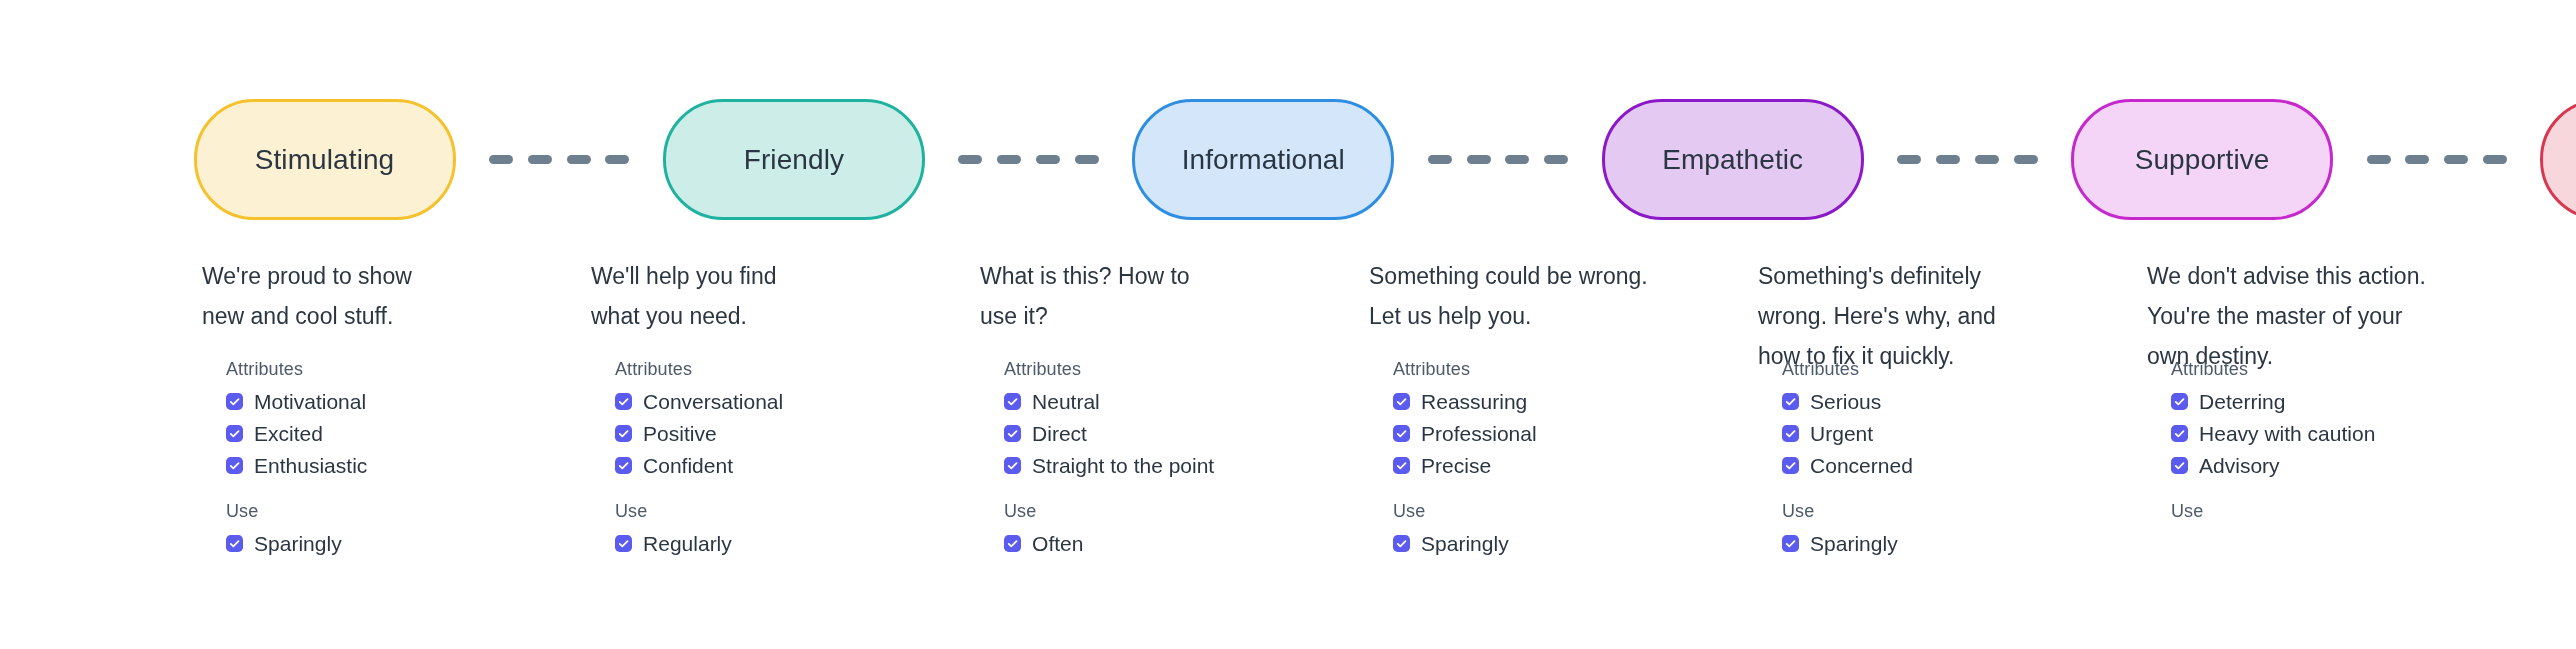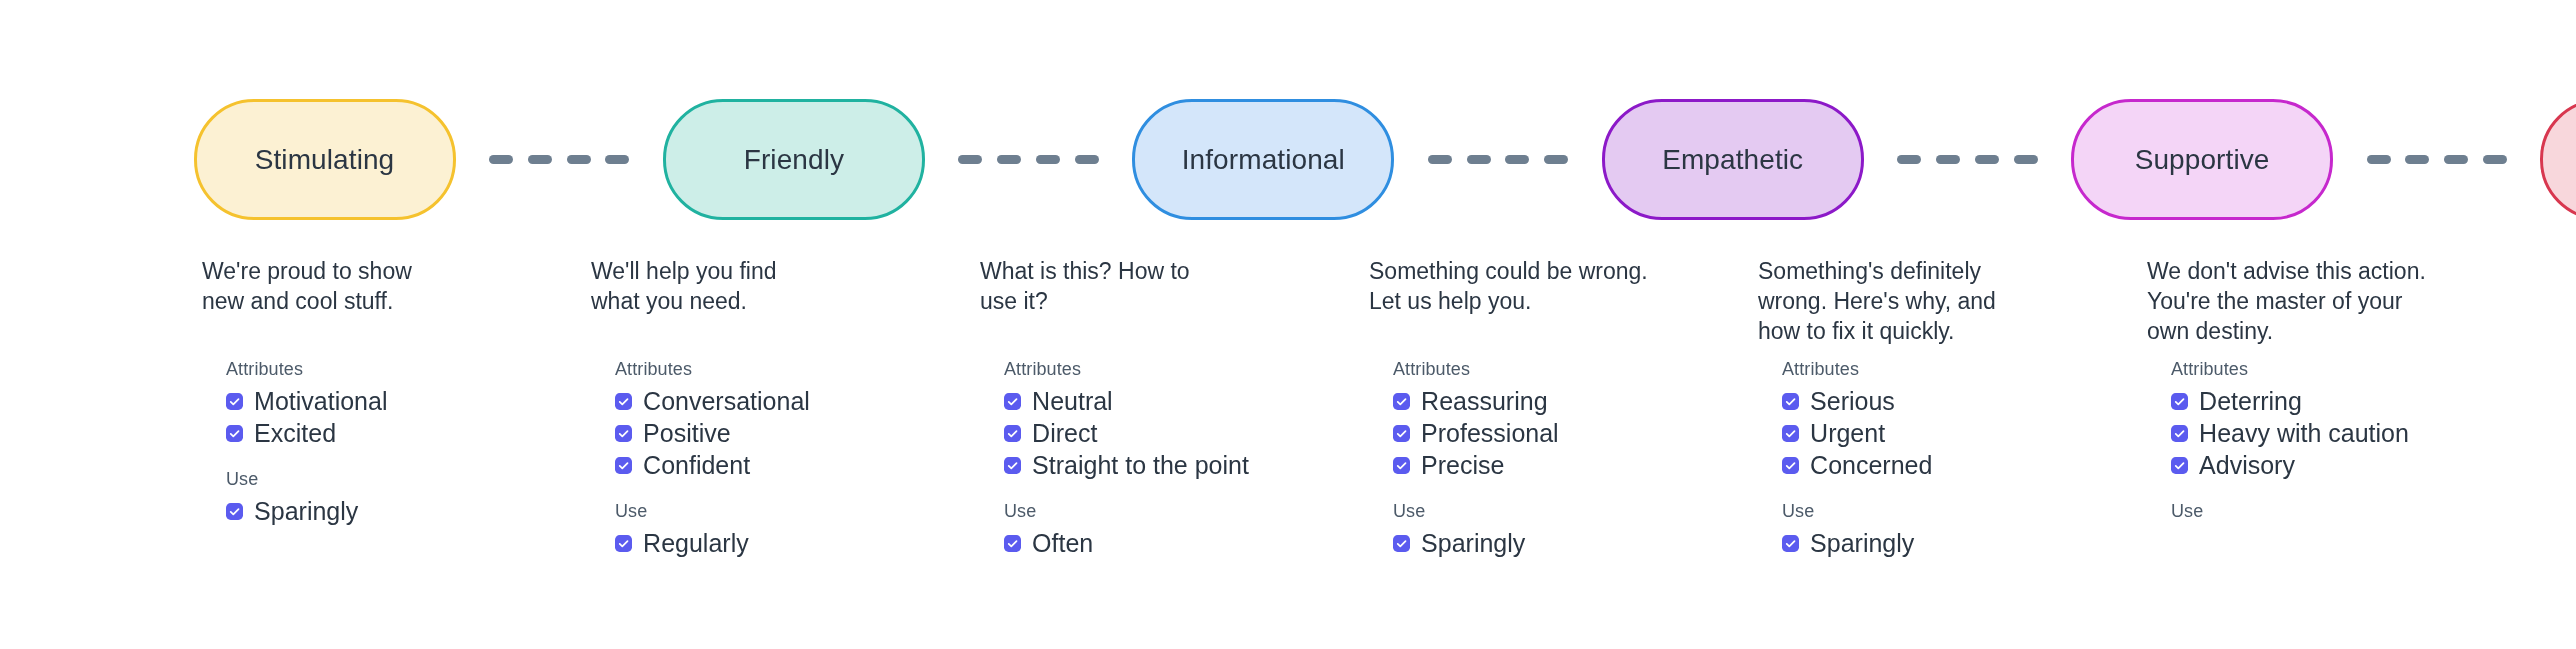--- a/index.html
+++ b/index.html
@@ -83,21 +83,21 @@
     display: flex;
   }
   .tone-col {
     width: 389px;
     flex: 0 0 389px;
   }
   .desc {
     margin-left: 42px;
     width: 288px;
     font-size: 23px;
-    line-height: 30px;
+    line-height: 40px;
     color: #2b3643;
     white-space: pre-line;
   }
 
   
   .detail-row {
     position: absolute;
     top: 359px;
     left: 160px;
     width: 2257px;
@@ -129,21 +129,21 @@
     border-radius: 4.7px;
     background: #5b5bef;
     flex: 0 0 17.4px;
     display: flex;
     align-items: center;
     justify-content: center;
     margin-right: 10.7px;
   }
   .checkbox svg { display: block; }
   .check-label {
-    font-size: 25px;
+    font-size: 21px;
     color: #2b3643;
     white-space: nowrap;
     line-height: 1;
   }
   .use-block { margin-top: 20px; }
 </style>
 </head>
 <body>
 
 <div id="scene">
@@ -251,20 +251,28 @@
               </span>
               <span class="check-label">Motivational</span>
             </li>
             <li class="check-item">
               <span class="checkbox">
                 <svg width="11.4" height="11.4" viewBox="0 0 17 17">
                   <path d="M2.6 8.9 L6.4 12.4 L14.2 4.6" fill="none" stroke="#ffffff" stroke-width="2.6" stroke-linecap="round" stroke-linejoin="round"></path>
                 </svg>
               </span>
               <span class="check-label">Excited</span>
+            </li>
+            <li class="check-item">
+              <span class="checkbox">
+                <svg width="11.4" height="11.4" viewBox="0 0 17 17">
+                  <path d="M2.6 8.9 L6.4 12.4 L14.2 4.6" fill="none" stroke="#ffffff" stroke-width="2.6" stroke-linecap="round" stroke-linejoin="round"></path>
+                </svg>
+              </span>
+              <span class="check-label">Enthusiastic</span>
             </li>
           </ul>
           <div class="use-block">
             <div class="group-title">Use</div>
             <ul class="check-list">
               <li class="check-item">
                 <span class="checkbox">
                   <svg width="11.4" height="11.4" viewBox="0 0 17 17">
                     <path d="M2.6 8.9 L6.4 12.4 L14.2 4.6" fill="none" stroke="#ffffff" stroke-width="2.6" stroke-linecap="round" stroke-linejoin="round"></path>
                   </svg>

